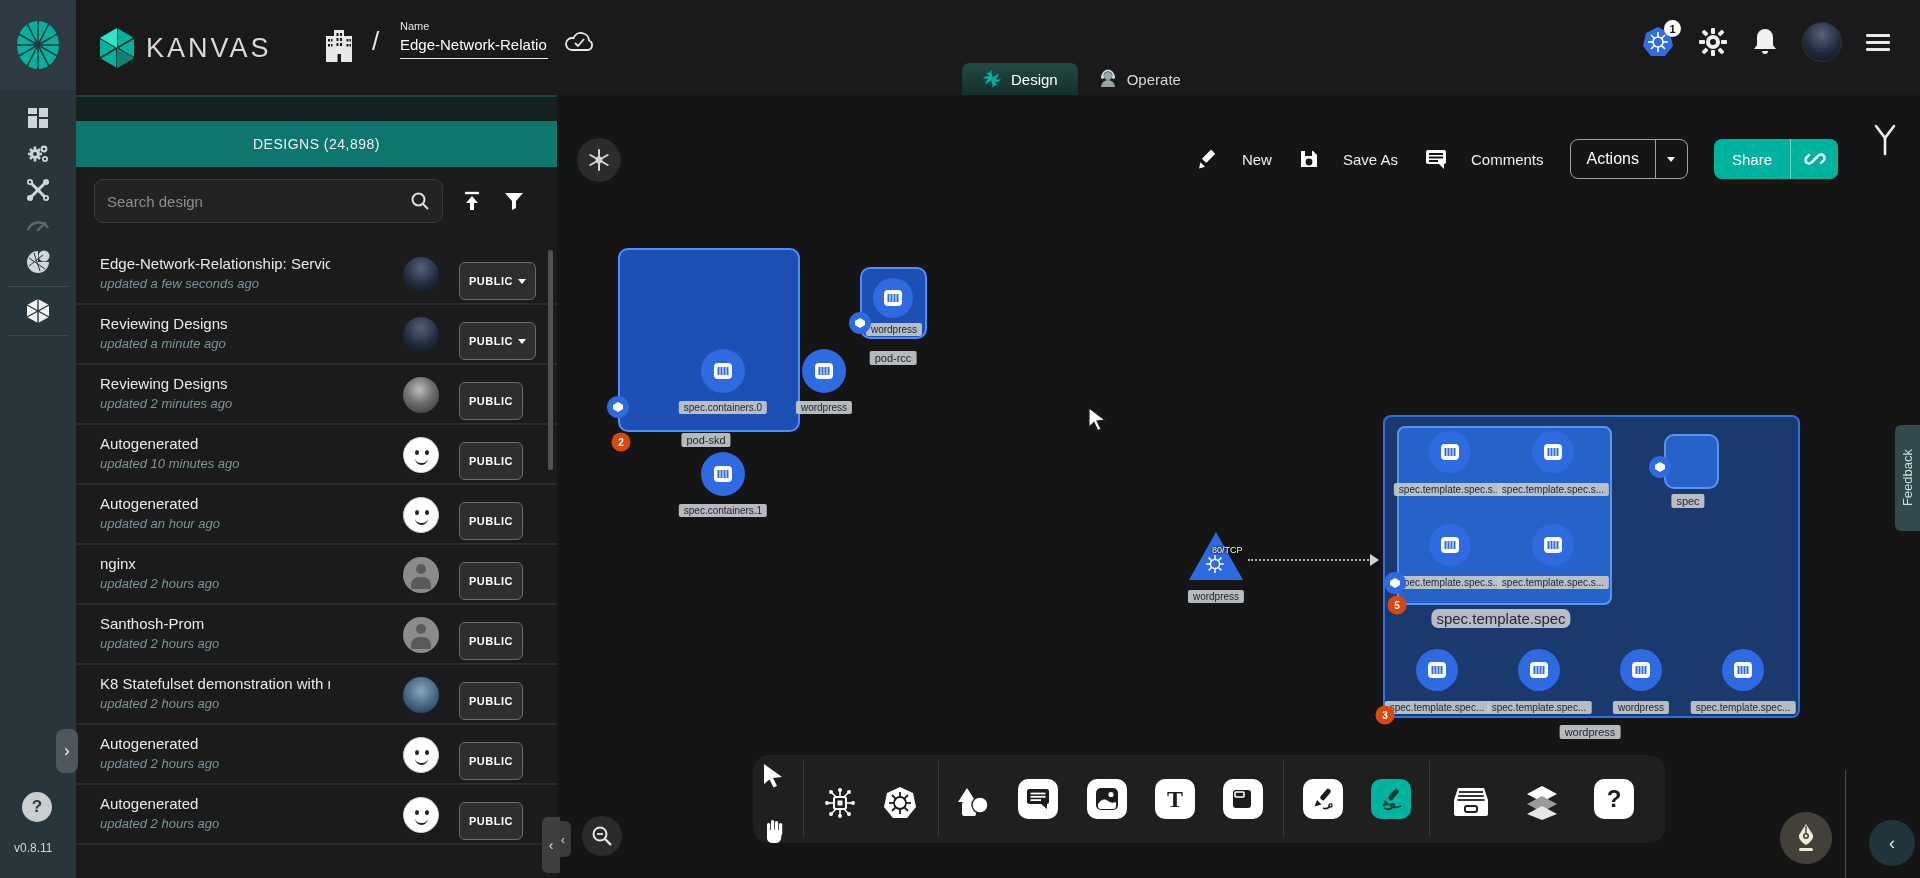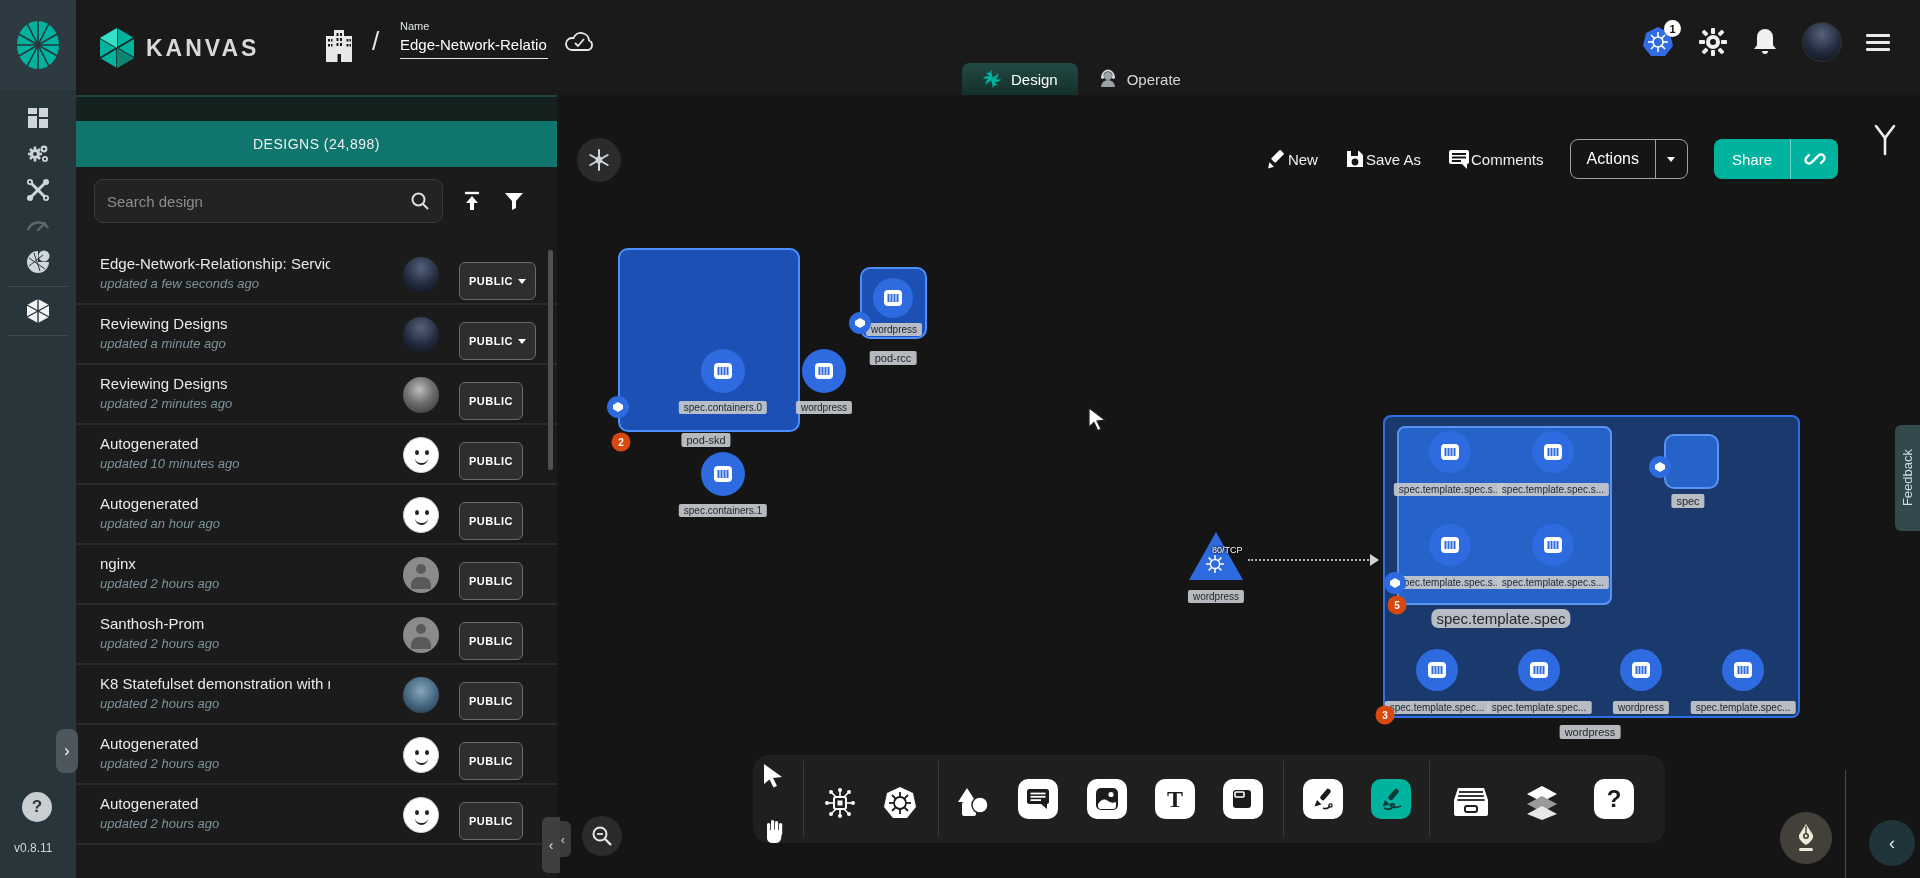--- a/index.html
+++ b/index.html
@@ -13,21 +13,21 @@
   .rail-icons { position:absolute; left:0; top:100px; width:76px; display:flex; flex-direction:column; align-items:center; }
   .rail-btn { width:76px; height:36px; display:flex; align-items:center; justify-content:center; cursor:pointer; }
   .rail-div { width:60px; height:1px; background:#3d4a50; margin:6px 0; }
   .rail-help { position:absolute; left:22px; top:792px; width:30px; height:30px; border-radius:50%; background:#c9ced1; color:#28353b; font-weight:bold; font-size:17px; display:flex; align-items:center; justify-content:center; }
   .rail-version { position:absolute; left:14px; top:841px; color:#cfd6d9; font-size:12px; }
   .rail-expand { position:absolute; left:56px; top:729px; width:22px; height:44px; background:#4b575d; border-radius:8px; color:#fff; font-size:16px; display:flex; align-items:center; justify-content:center; z-index:40; }
 
   
   .topbar { position:absolute; left:76px; top:0; width:1844px; height:95px; background:#1a1a1a; z-index:20; }
   .brand { position:absolute; left:22px; top:27px; display:flex; align-items:center; gap:10px; }
-  .brand-text { color:#d9d9d9; font-size:23px; font-weight:bold; letter-spacing:3px; }
+  .brand-text { color:#d9d9d9; font-size:27px; font-weight:normal; letter-spacing:3px; }
   .org-icon { position:absolute; left:246px; top:28px; }
   .crumb-slash { position:absolute; left:296px; top:26px; color:#e5e5e5; font-size:26px; font-weight:300; }
   .name-block { position:absolute; left:324px; top:20px; width:148px; }
   .name-label { color:#dfe5e7; font-size:11px; }
   .name-input { width:148px; background:transparent; border:none; border-bottom:1px solid #e8e8e8; color:#fff; font-size:15px; padding:4px 0 5px; outline:none; font-family:"Liberation Sans",sans-serif; }
   .cloud-saved { position:absolute; left:488px; top:30px; }
   .top-right { position:absolute; right:30px; top:22px; display:flex; align-items:center; gap:24px; }
   .k8s-ctx { position:relative; width:32px; height:32px; }
   .k8s-badge { position:absolute; right:-7px; top:-6px; width:17px; height:17px; background:#fff; color:#111; border-radius:50%; font-size:11px; font-weight:bold; display:flex; align-items:center; justify-content:center; }
   .avatar-top { width:40px; height:40px; border-radius:50%; background:radial-gradient(circle at 50% 30%, #55617c 0%, #222b3d 55%, #0b0f16 100%); border:1px solid #333; }
@@ -67,21 +67,21 @@
   .av-person::before { content:""; position:absolute; left:13px; top:7px; width:10px; height:10px; border-radius:50%; background:#5a5a5a; }
   .av-person::after { content:""; position:absolute; left:8px; top:20px; width:20px; height:12px; border-radius:8px 8px 0 0; background:#5a5a5a; }
   .list-scrollbar { position:absolute; left:472px; top:155px; width:5px; height:220px; background:#515151; border-radius:3px; }
   .panel-collapse { position:absolute; left:466px; top:722px; width:18px; height:56px; background:#3f3f3f; border-radius:6px 0 0 6px; color:#ddd; font-size:14px; display:flex; align-items:center; justify-content:center; z-index:18; }
 
   
   .canvas { position:absolute; left:557px; top:95px; width:1363px; height:783px; background:#151515; overflow:hidden; }
   .dock-toggle { position:absolute; left:20px; top:43px; width:44px; height:44px; border-radius:50%; background:#2b2b2b; display:flex; align-items:center; justify-content:center; }
 
   .actions-bar { position:absolute; top:44px; right:82px; display:flex; align-items:center; gap:26px; }
-  .act-item { display:flex; align-items:center; gap:0; color:#f0f0f0; font-size:15px; cursor:pointer; }
+  .act-item { display:flex; align-items:center; gap:23px; color:#f0f0f0; font-size:15px; cursor:pointer; }
   .actions-split { display:flex; height:40px; border:1px solid #9aa5a8; border-radius:8px; overflow:hidden; color:#fff; }
   .actions-main { padding:0 16px; display:flex; align-items:center; font-size:16px; }
   .actions-caret { width:32px; display:flex; align-items:center; justify-content:center; border-left:1px solid #9aa5a8; }
   .share-split { display:flex; height:40px; border-radius:8px; overflow:hidden; }
   .share-main { padding:0 18px; display:flex; align-items:center; color:#fff; font-size:15px; }
   .share-link { width:48px; display:flex; align-items:center; justify-content:center; border-left:1px solid rgba(255,255,255,.45); }
 
   .merge-icon { position:absolute; right:22px; top:28px; }
   .feedback-tab { position:absolute; right:0; top:330px; width:25px; height:106px; background:#33494e; border-radius:6px 0 0 6px; display:flex; align-items:center; justify-content:center; }
   .feedback-tab span { writing-mode:vertical-rl; transform:rotate(180deg); color:#cfdddd; font-size:13px; }

